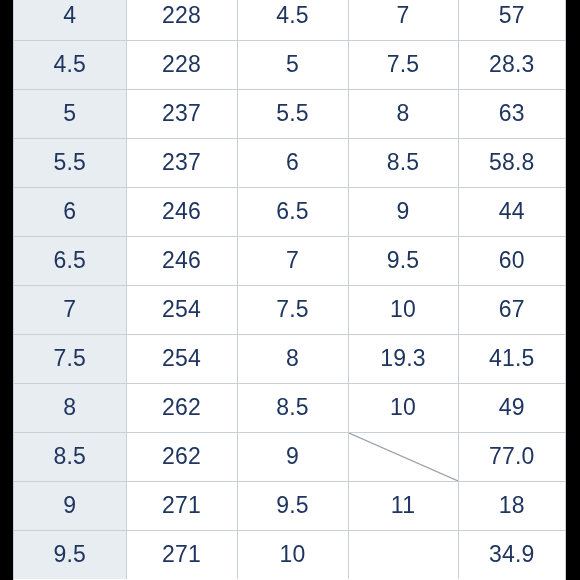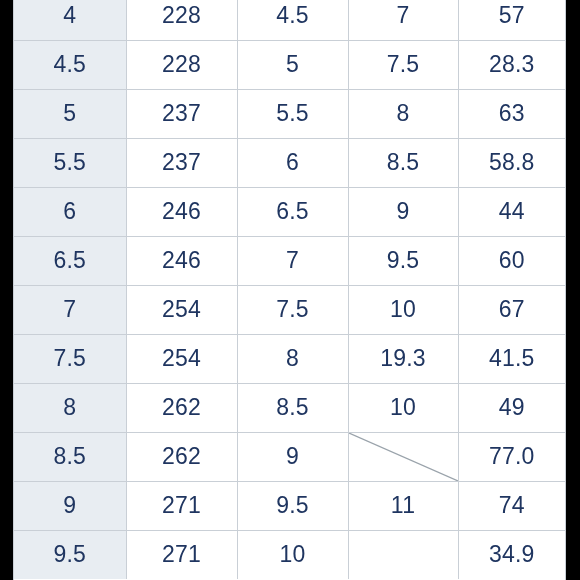--- a/index.html
+++ b/index.html
@@ -196,21 +196,21 @@
                   <line x1="0" y1="0" x2="100" y2="100" stroke="#9aa3ab" stroke-width="1.2" vector-effect="non-scaling-stroke"></line>
                 </svg>
               </span></td>
             <td><span class="cell-text">77.0</span></td>
           </tr>
           <tr>
             <td class="col-shaded"><span class="cell-text">9</span></td>
             <td><span class="cell-text">271</span></td>
             <td><span class="cell-text">9.5</span></td>
             <td><span class="cell-text">11</span></td>
-            <td><span class="cell-text">74</span></td>
+            <td><span class="cell-text">18</span></td>
           </tr>
           <tr>
             <td class="col-shaded"><span class="cell-text">9.5</span></td>
             <td><span class="cell-text">271</span></td>
             <td><span class="cell-text">10</span></td>
             <td><span class="cell-text"></span></td>
             <td><span class="cell-text">34.9</span></td>
           </tr>
         </tbody>
     </table>

